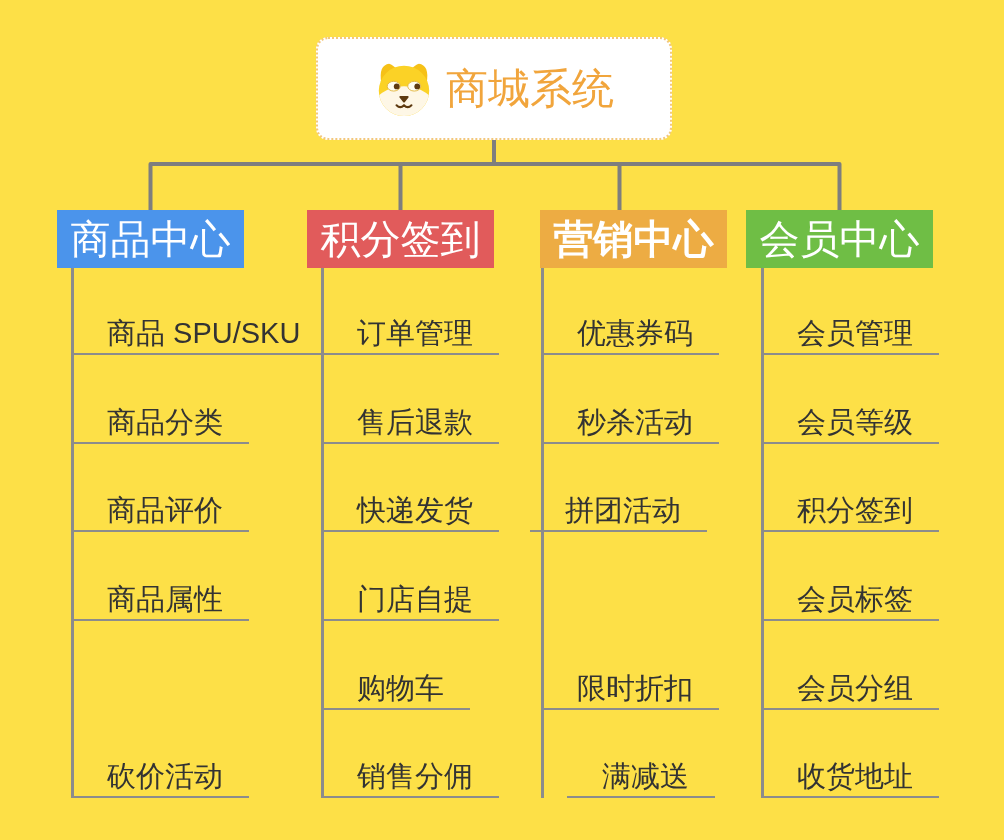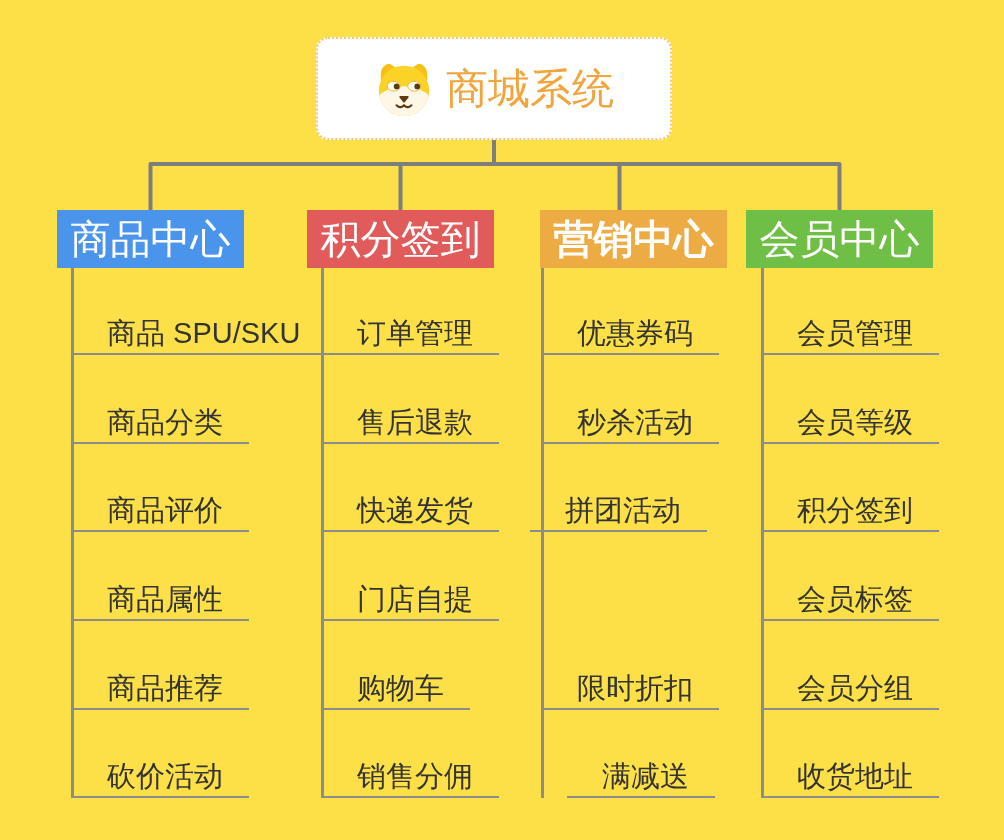--- a/index.html
+++ b/index.html
@@ -116,21 +116,20 @@
 
   <div class="branch" style="left: 57px; background-color: rgb(75, 148, 235);">商品中心</div>
   <div class="branch" style="left: 307px; background-color: rgb(225, 91, 91);">积分签到</div>
   <div class="branch" style="left: 540px; background-color: rgb(237, 172, 67); font-weight: bold;">营销中心</div>
   <div class="branch" style="left: 746px; background-color: rgb(111, 190, 69);">会员中心</div>
 
   <div class="leaf" style="left:72px;top:320px">商品 SPU/SKU</div>
   <div class="leaf" style="left:72px;top:409px">商品分类</div>
   <div class="leaf" style="left:72px;top:497px">商品评价</div>
   <div class="leaf" style="left:72px;top:586px">商品属性</div>
-  <div class="leaf" style="left:72px;top:675px">商品推荐</div>
   <div class="leaf" style="left:72px;top:763px">砍价活动</div>
 
   <div class="leaf" style="left:322px;top:320px">订单管理</div>
   <div class="leaf" style="left:322px;top:409px">售后退款</div>
   <div class="leaf" style="left:322px;top:497px">快递发货</div>
   <div class="leaf" style="left:322px;top:586px">门店自提</div>
   <div class="leaf" style="left:322px;top:675px">购物车</div>
   <div class="leaf" style="left:322px;top:763px">销售分佣</div>
 
   <div class="leaf" style="left:542px;top:320px">优惠券码</div>

